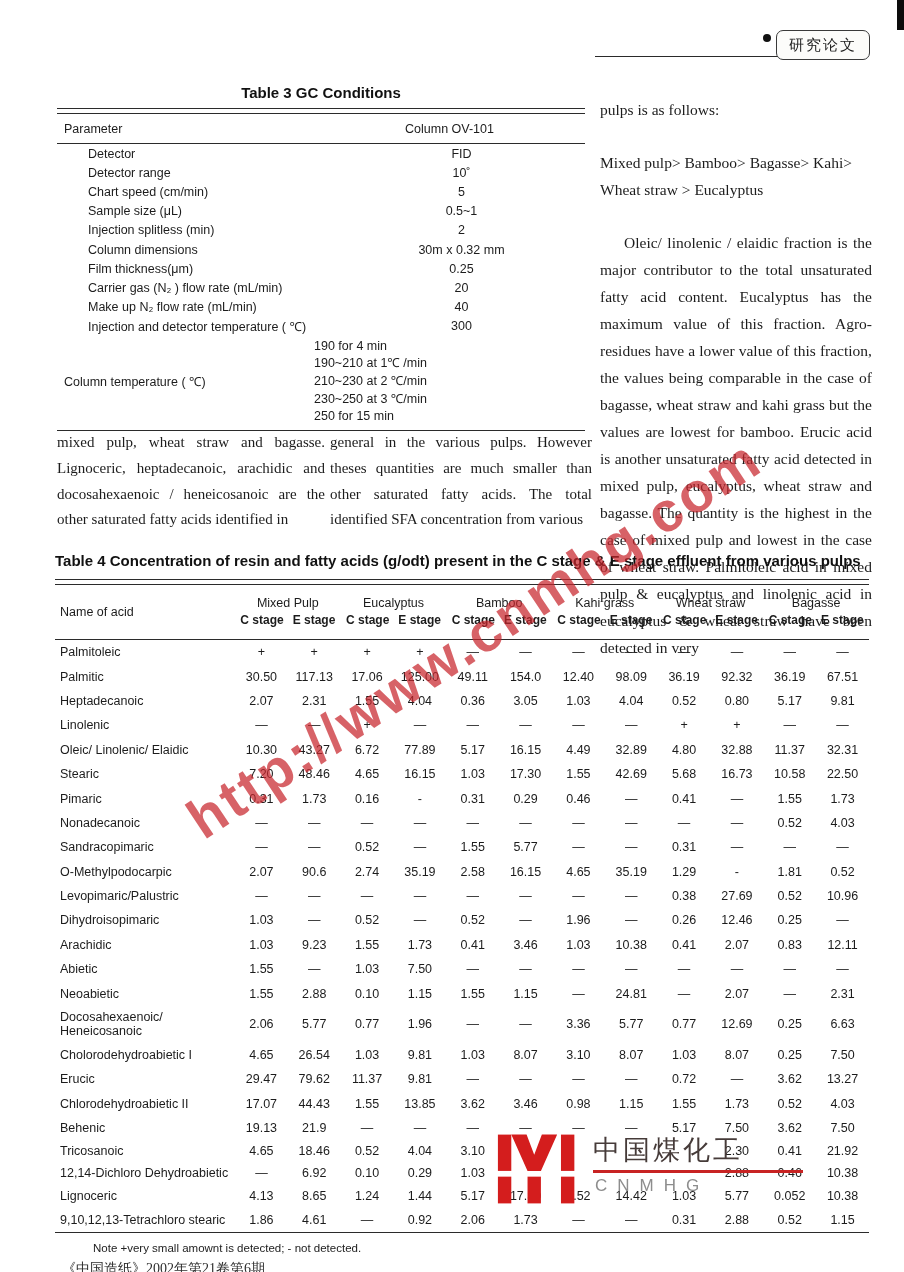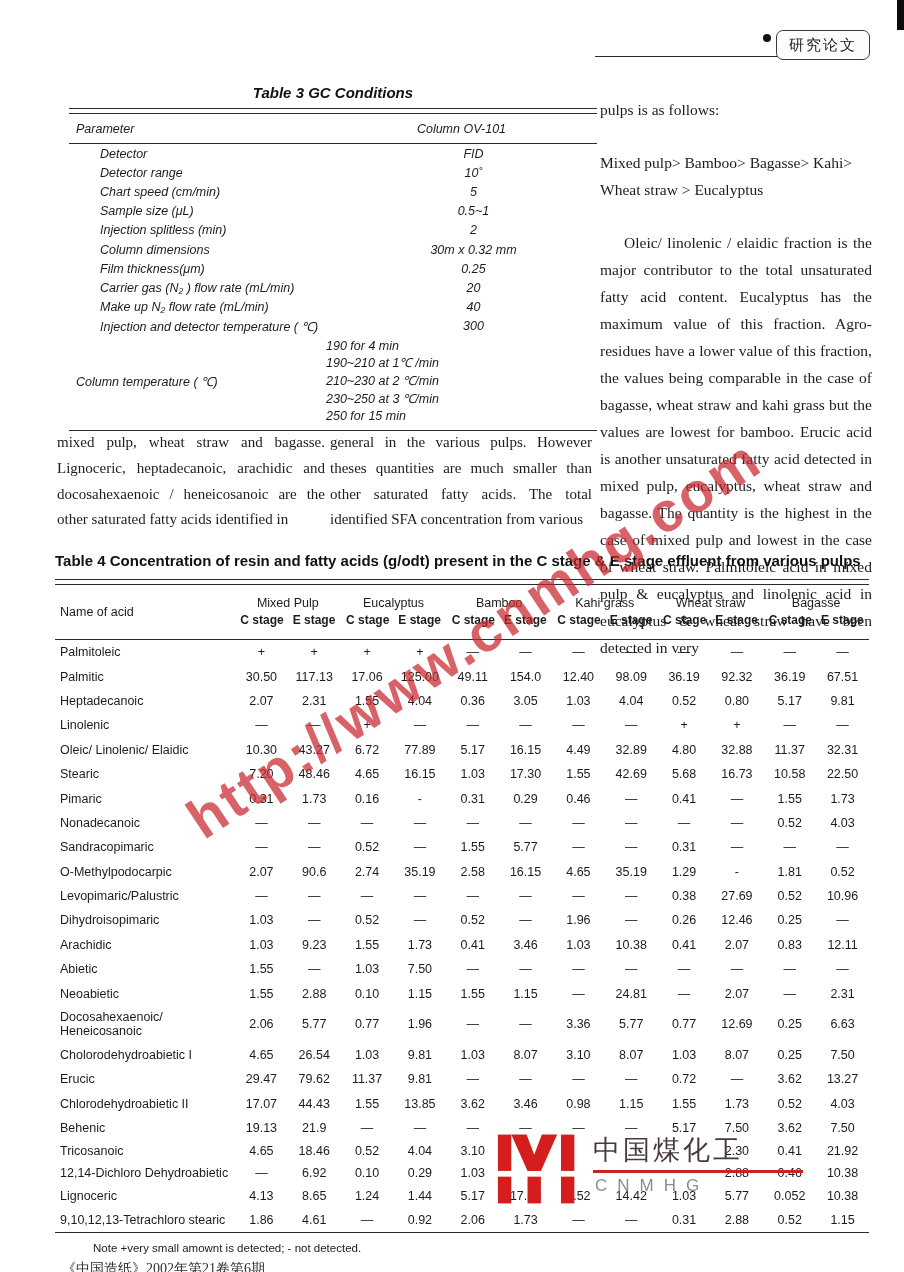--- a/index.html
+++ b/index.html
@@ -17,21 +17,21 @@
     font-size:15px;letter-spacing:2px;color:#222;background:#fcfcfa;
     font-family:"Liberation Serif",serif;
   }
   .edge-mark{position:absolute;right:0;top:0;width:7px;height:30px;background:#0c0c0c;}
 
   
   .dbl{height:4px;border-top:1.3px solid #2b2b2b;border-bottom:1px solid #2b2b2b;}
   .rule{height:0;border-top:1.4px solid #2b2b2b;}
 
   
-  .t3{position:absolute;left:69px;top:84px;width:528px;font-size:12.5px;font-style:italic;}
+  .t3{position:absolute;left:57px;top:84px;width:528px;font-size:12.5px;}
   .t3-title{text-align:center;font-weight:bold;font-size:15px;margin-bottom:7px;color:#111;}
   .t3-head{display:flex;align-items:center;height:29px;}
   .t3-label{width:250px;padding-left:7px;}
   .t3-val{flex:1;text-align:center;}
   .t3-row{display:flex;align-items:center;height:19.2px;margin-left:24px;}
   .t3-temp{display:flex;align-items:center;padding:2px 0 4px 0;}
   .t3-temp .t3-label{align-self:center;}
   .t3-lines{flex:1;text-align:left;line-height:17.6px;}
 
   

